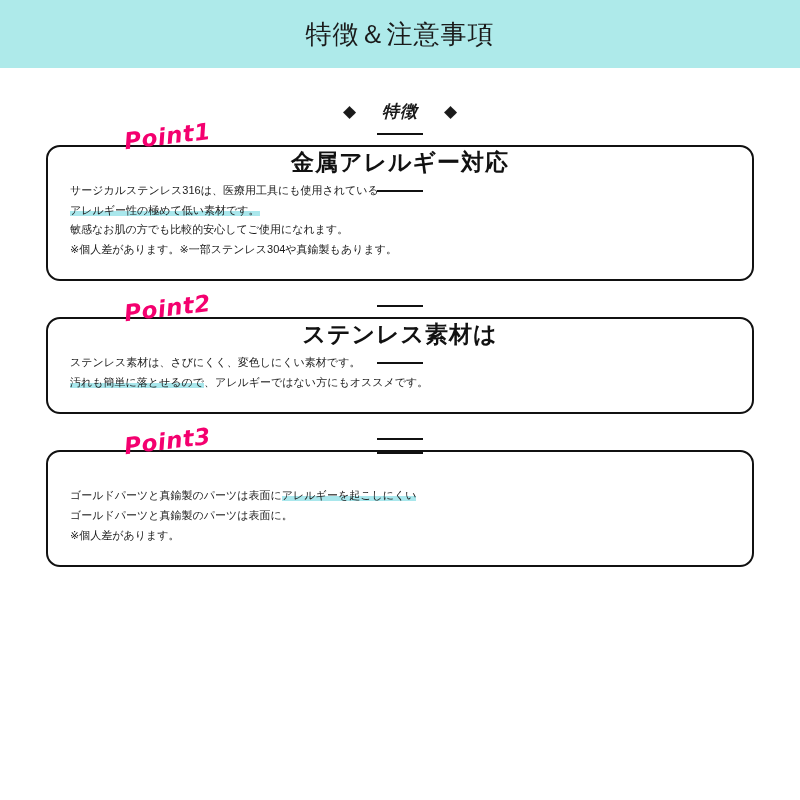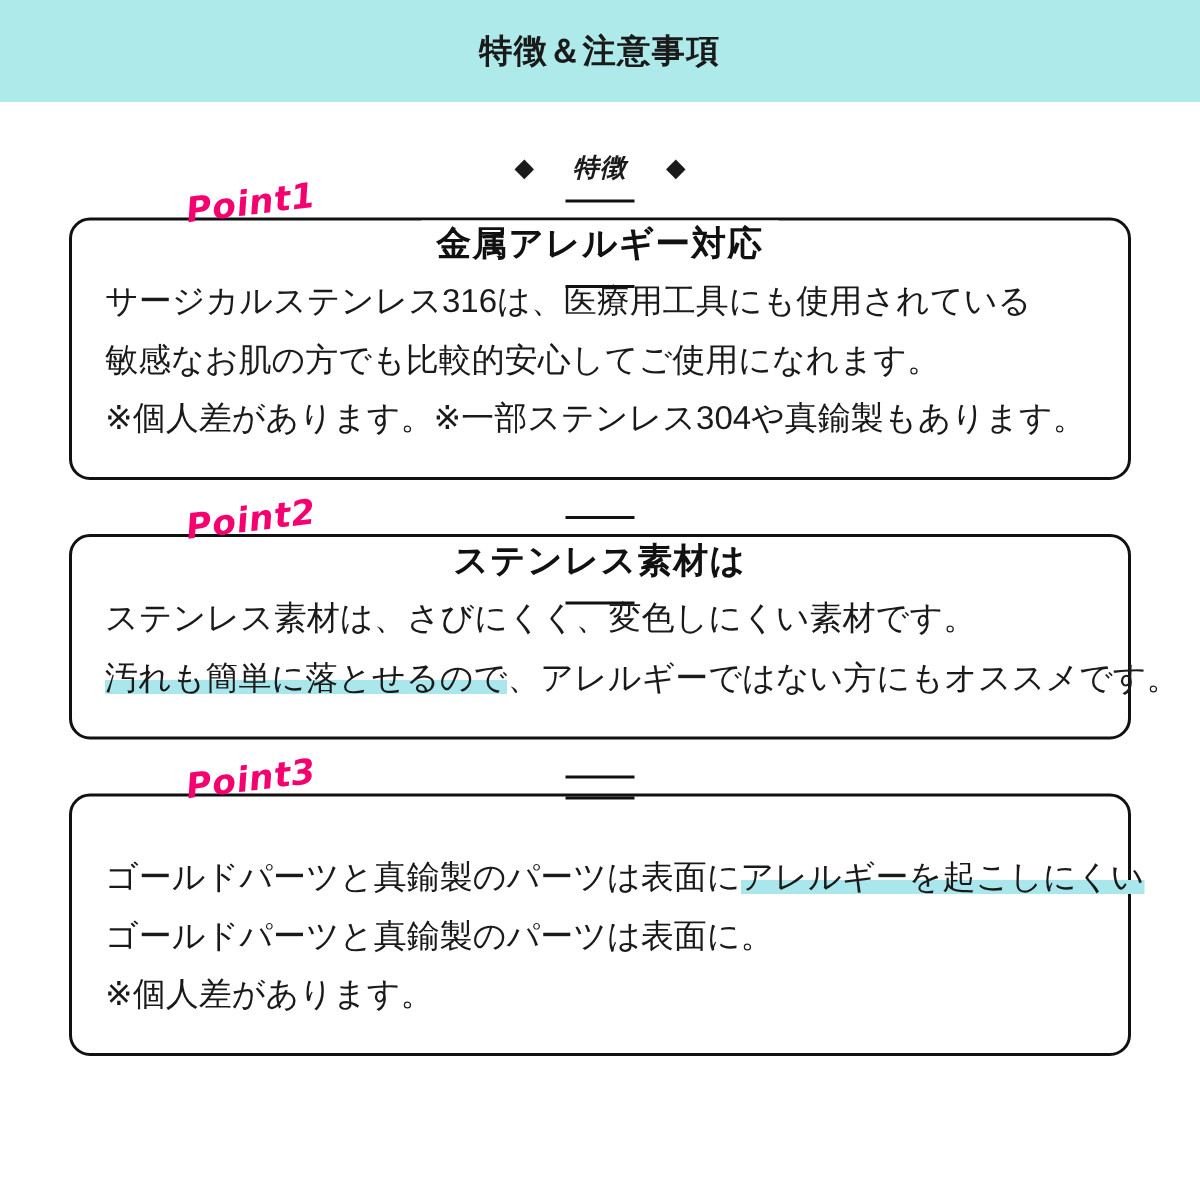--- a/index.html
+++ b/index.html
@@ -22,22 +22,22 @@
   
   .header {
     width: 100%;
     height: 68px;
     background: #aeeaea;
     display: flex;
     align-items: center;
     justify-content: center;
   }
   .header-title {
-    font-size: 22px;
-    font-weight: bold;
+    font-size: 26px;
+    font-weight: normal;
     color: #1a1a1a;
     letter-spacing: 1px;
     text-align: right;
   }
 
   
   .section-label {
     margin-top: 32px;
     display: flex;
     align-items: center;
@@ -107,21 +107,21 @@
   .box-title {
     background: #ffffff;
     padding: 0 10px;
     font-size: 23px;
     font-weight: bold;
     color: #111111;
     letter-spacing: 1px;
     white-space: nowrap;
   }
   .body-line {
-    font-size: 22px;
+    font-size: 11px;
     line-height: 1.78;
     color: #1a1a1a;
     white-space: nowrap;
   }
   .hl {
     background: linear-gradient(transparent 58%, #a9e7ec 58%, #a9e7ec 96%, transparent 96%);
   }
 </style>
 </head>
 <body>
@@ -141,20 +141,21 @@
   <div class="points">
       <div class="point">
         <div class="point-badge">Point1</div>
         <div class="box">
           <div class="box-title-wrap">
             <span class="rule"></span>
             <span class="box-title">金属アレルギー対応</span>
             <span class="rule"></span>
           </div>
           <div class="body-line"><span>サージカルステンレス316は、医療用工具にも使用されている</span></div>
+          <div class="body-line"><span class="hl">アレルギー性の極めて低い素材です。</span></div>
           <div class="body-line"><span>敏感なお肌の方でも比較的安心してご使用になれます。</span></div>
           <div class="body-line"><span>※個人差があります。※一部ステンレス304や真鍮製もあります。</span></div>
         </div>
       </div>
       <div class="point">
         <div class="point-badge">Point2</div>
         <div class="box">
           <div class="box-title-wrap">
             <span class="rule"></span>
             <span class="box-title">ステンレス素材は</span>

